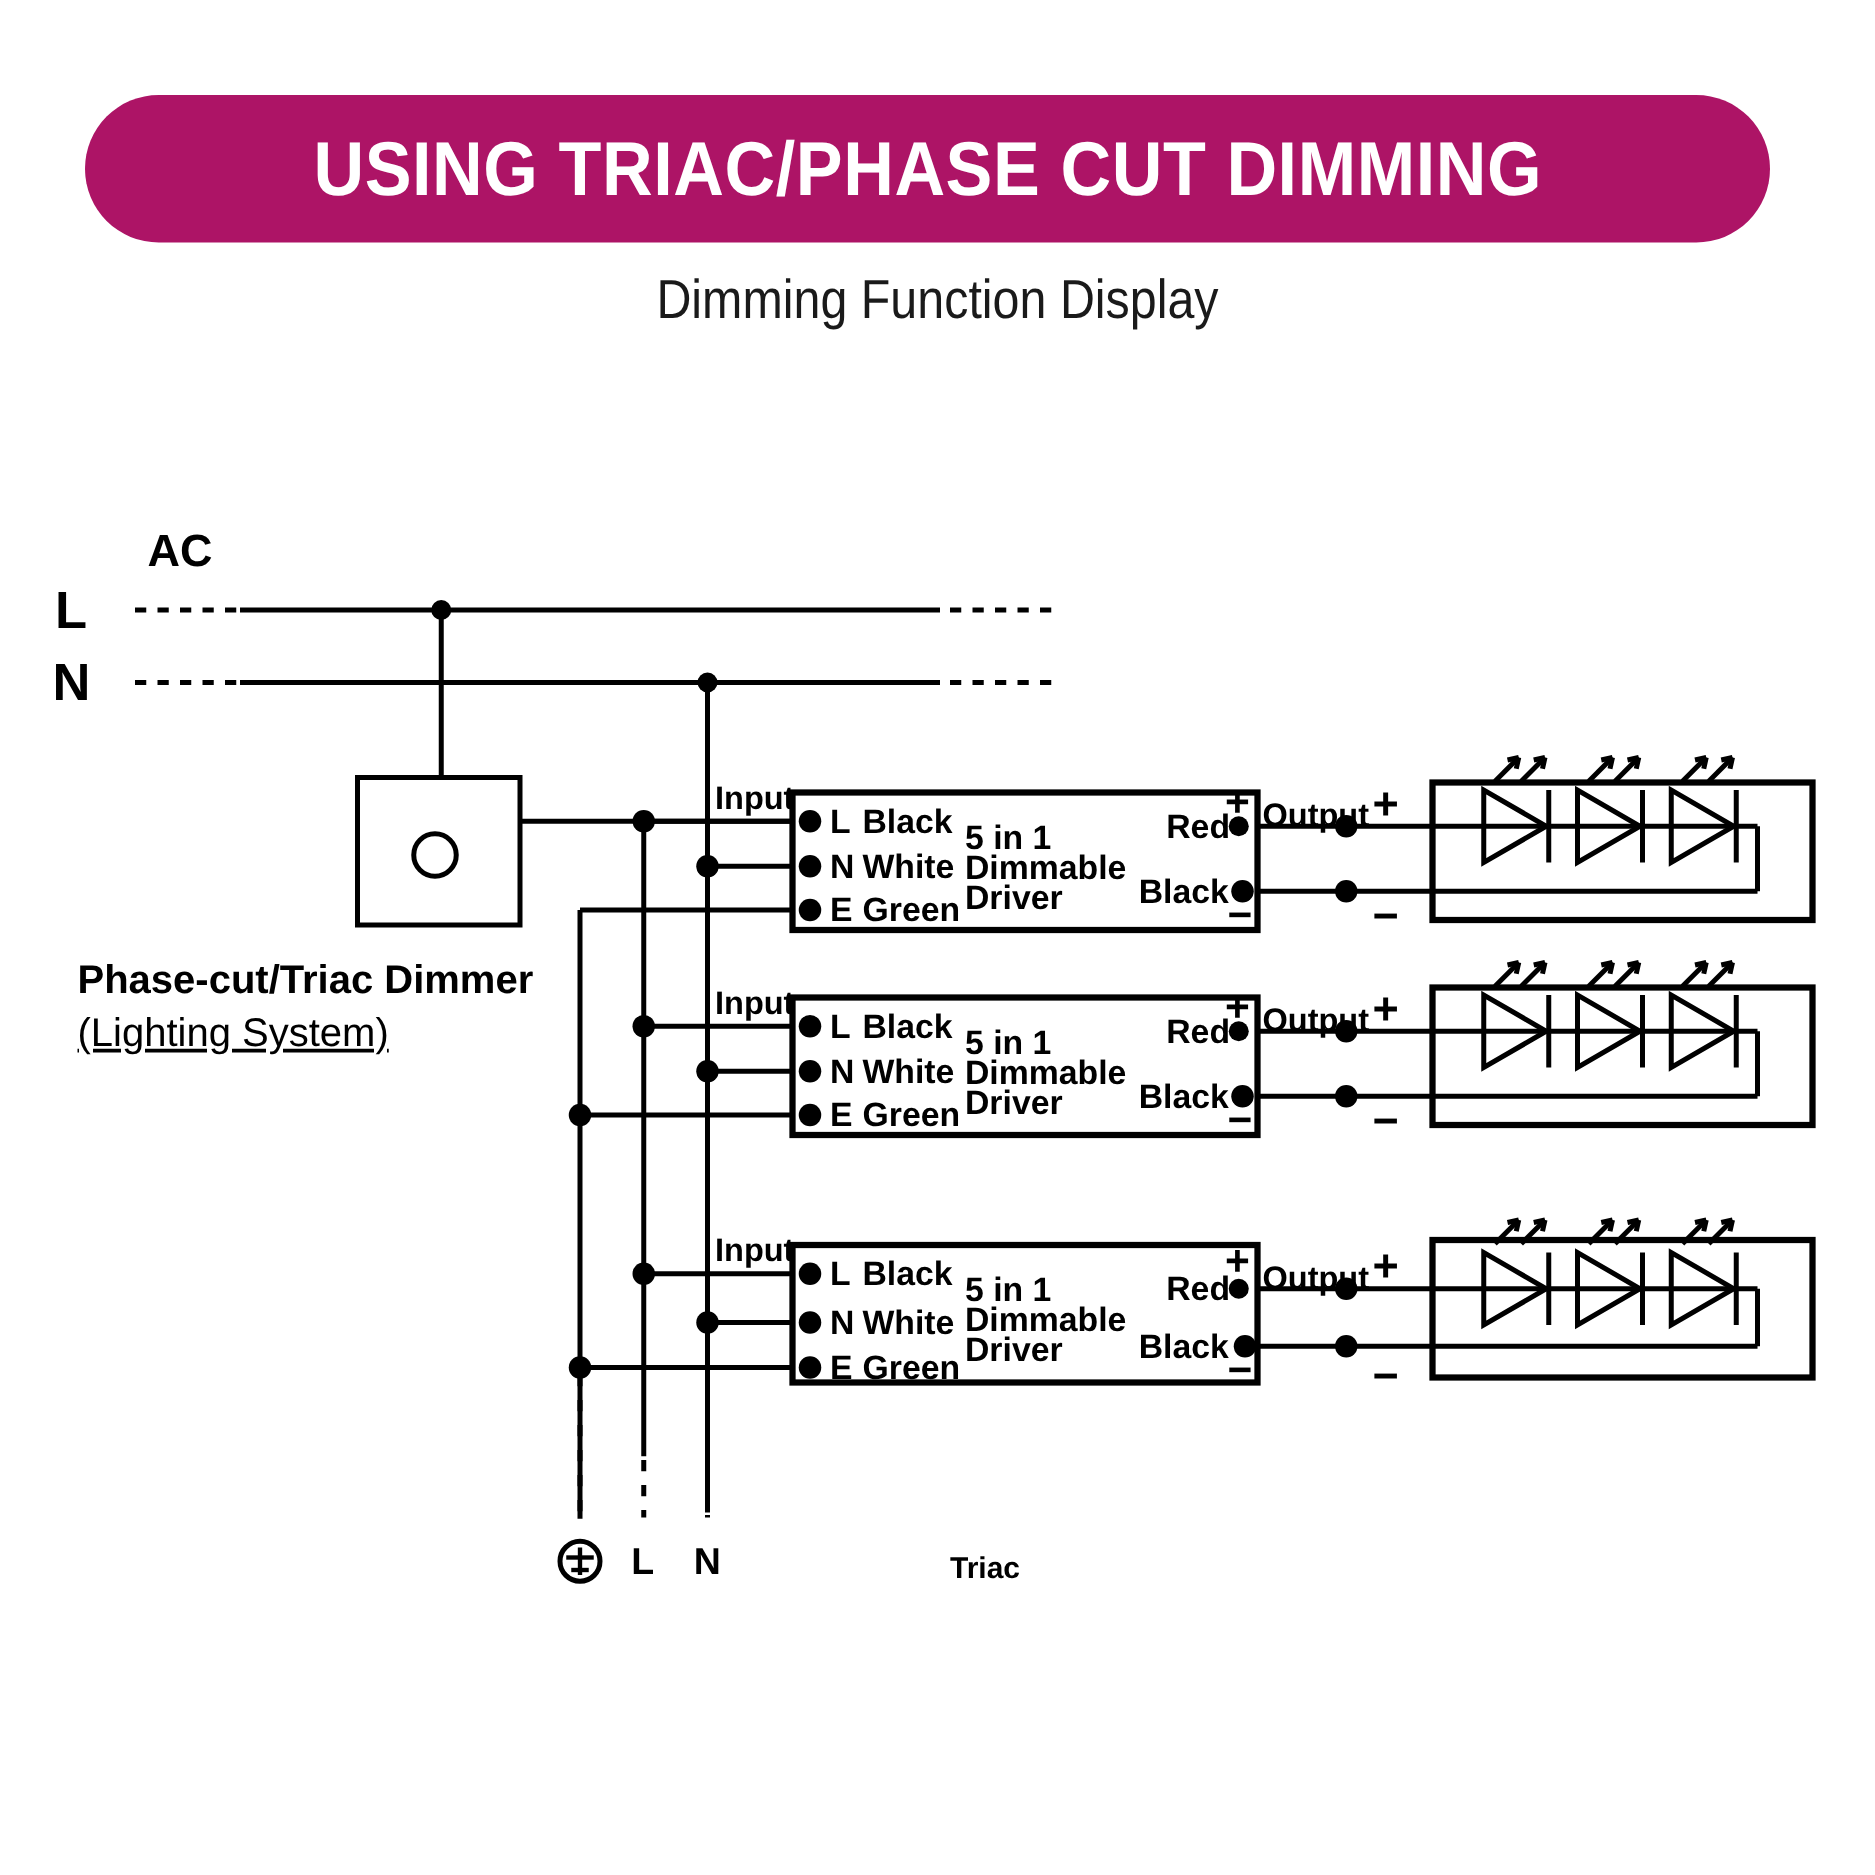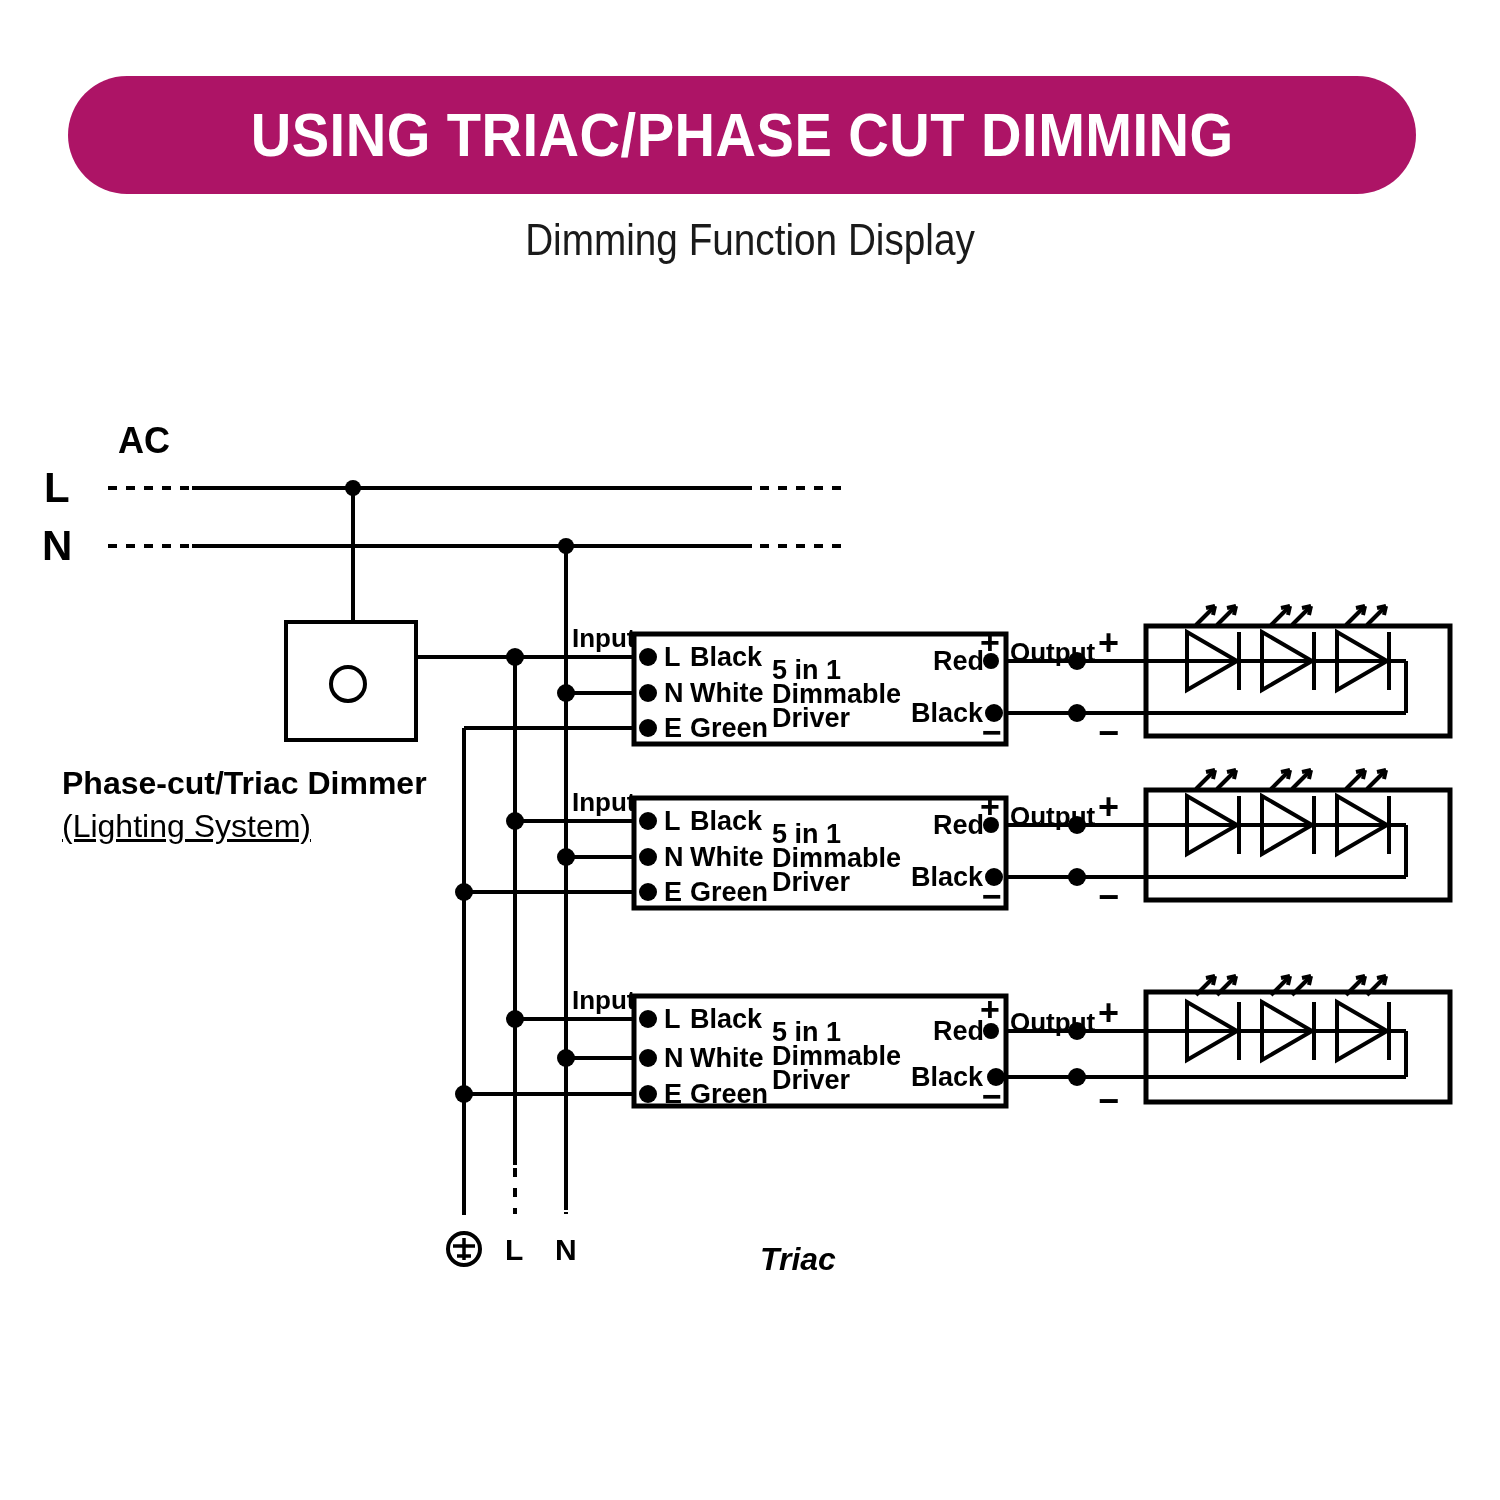--- a/index.html
+++ b/index.html
@@ -33,21 +33,21 @@
 
   .big-term{font-size:42px;font-weight:bold;}
   .ac-lbl{font-size:36px;font-weight:bold;}
   .dimmer-cap{font-size:32px;font-weight:400;line-height:1.30;}
   .io-lbl{font-size:26px;font-weight:bold;}
   .term-lbl{font-size:27px;font-weight:bold;}
   .drv-lbl{font-size:27px;font-weight:bold;line-height:1.18;}
   .pm{font-size:34px;font-weight:bold;}
   .pm-big{font-size:36px;font-weight:bold;}
   .bottom-term{font-size:30px;font-weight:bold;}
-  .triac-lbl{font-size:32px;font-weight:bold;font-style:italic;}
+  .triac-lbl{font-size:24px;font-weight:bold;}
 </style>
 </head>
 <body>
 
 <div id="header-banner" style="background: rgb(173, 20, 102);">
   <div id="header-title" style="color: rgb(255, 255, 255);">USING TRIAC/PHASE CUT DIMMING</div>
 </div>
 <div id="subtitle">Dimming Function Display</div>
 
 <div id="diagram">

